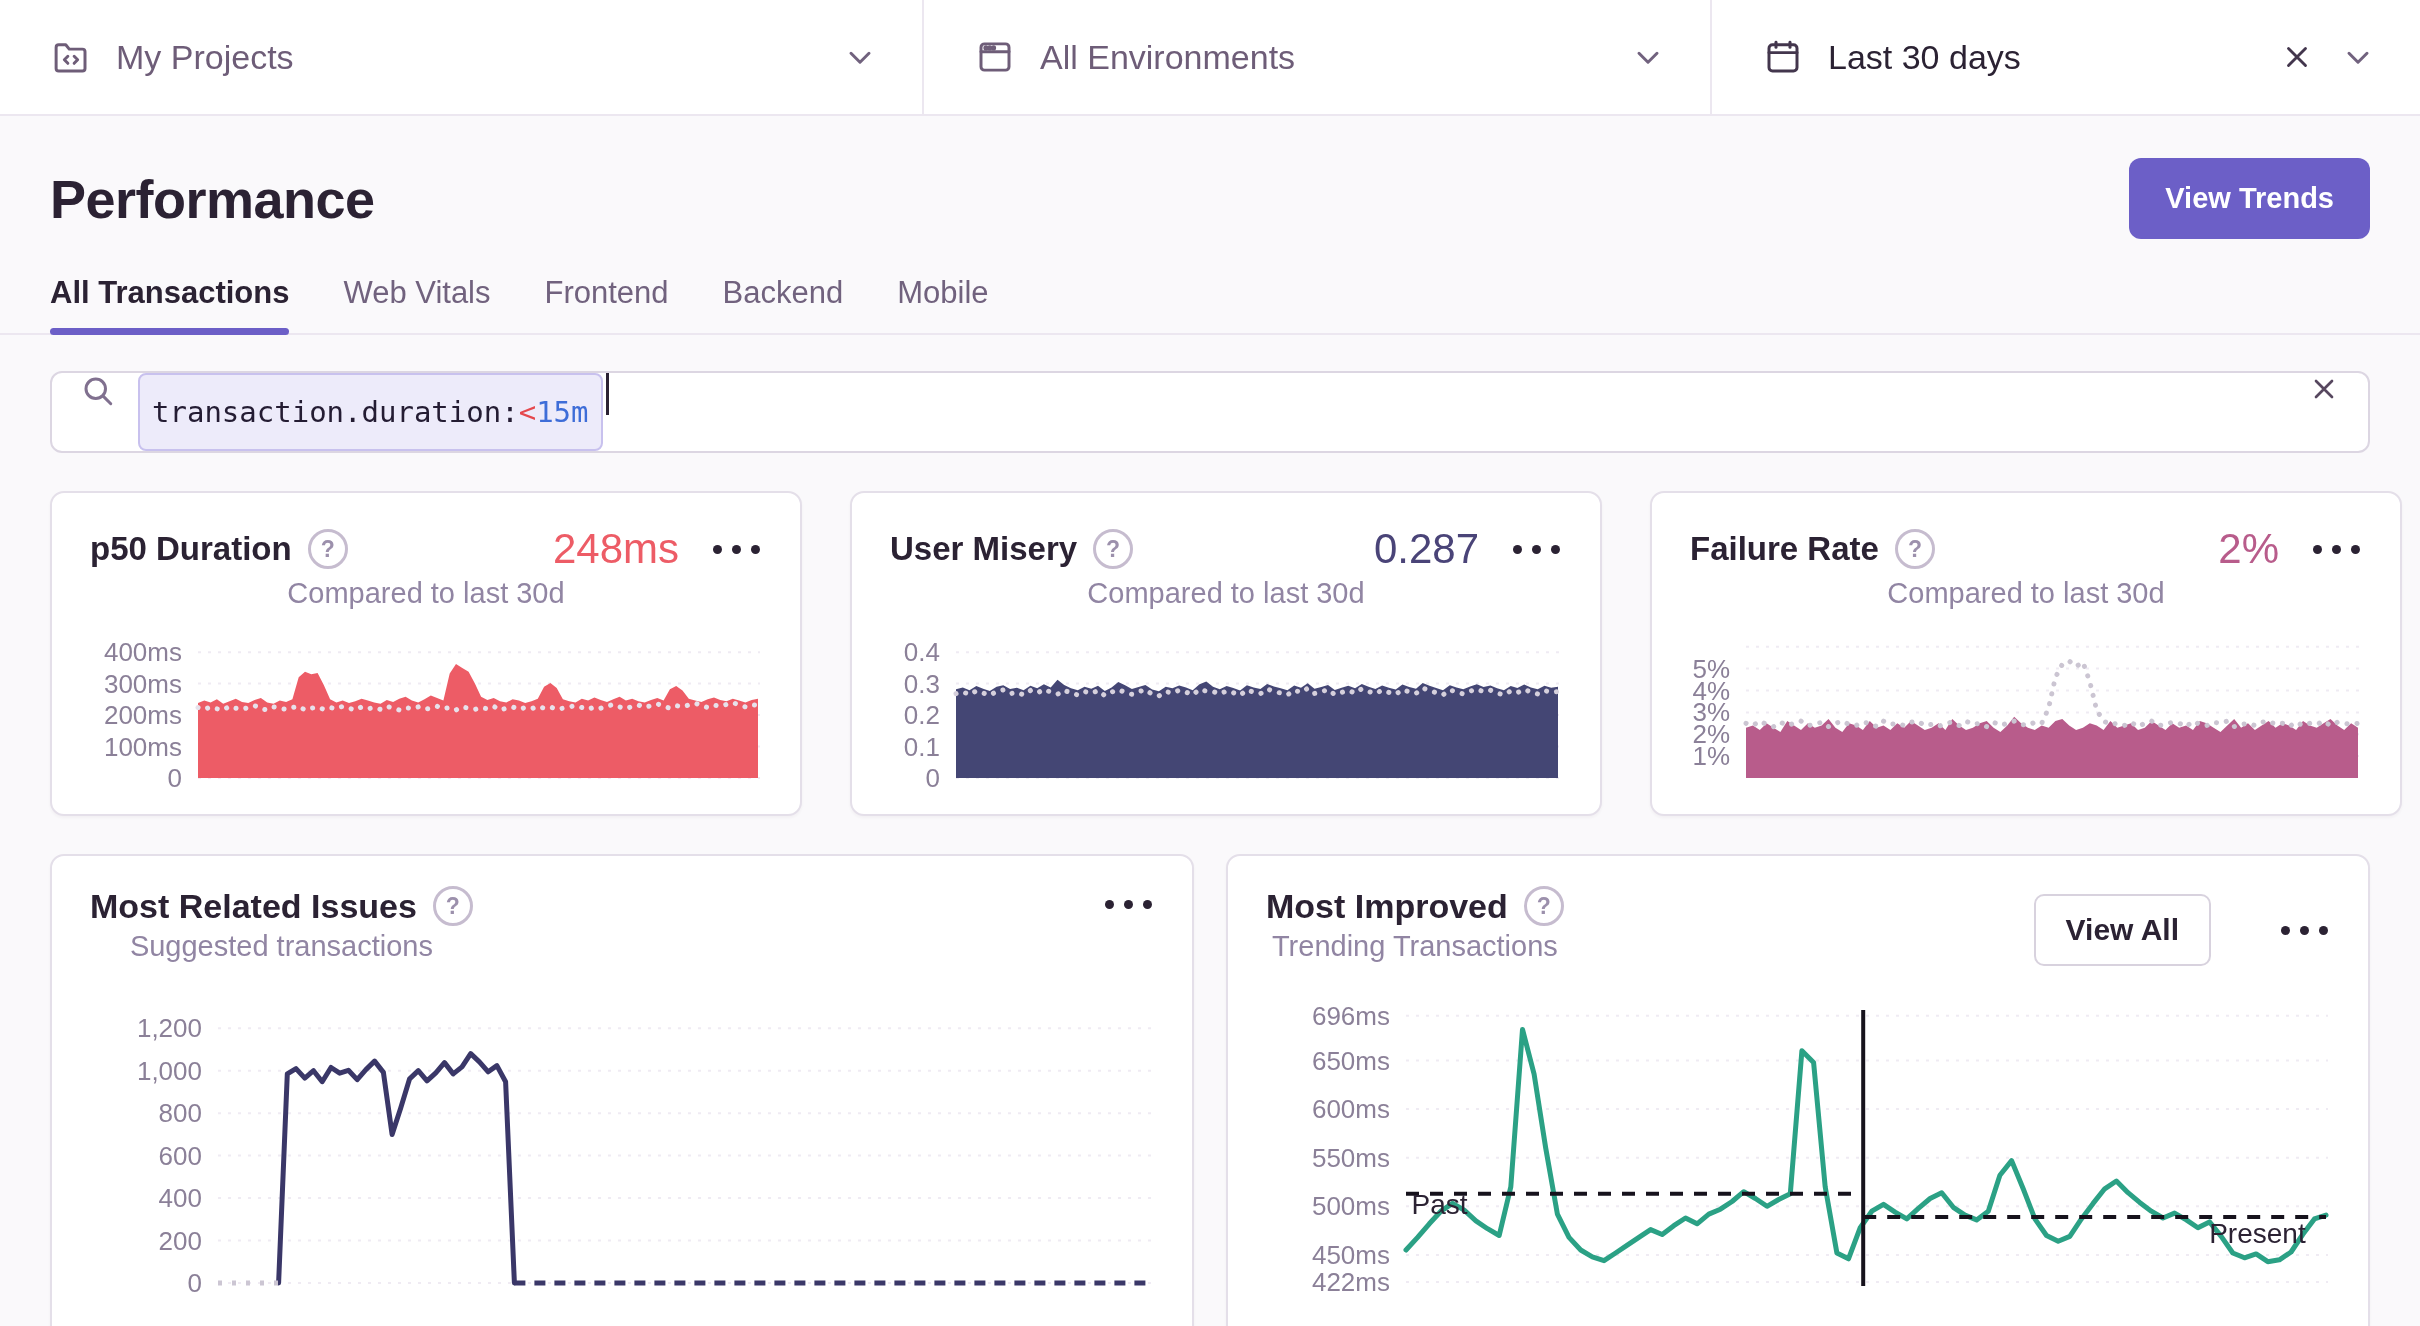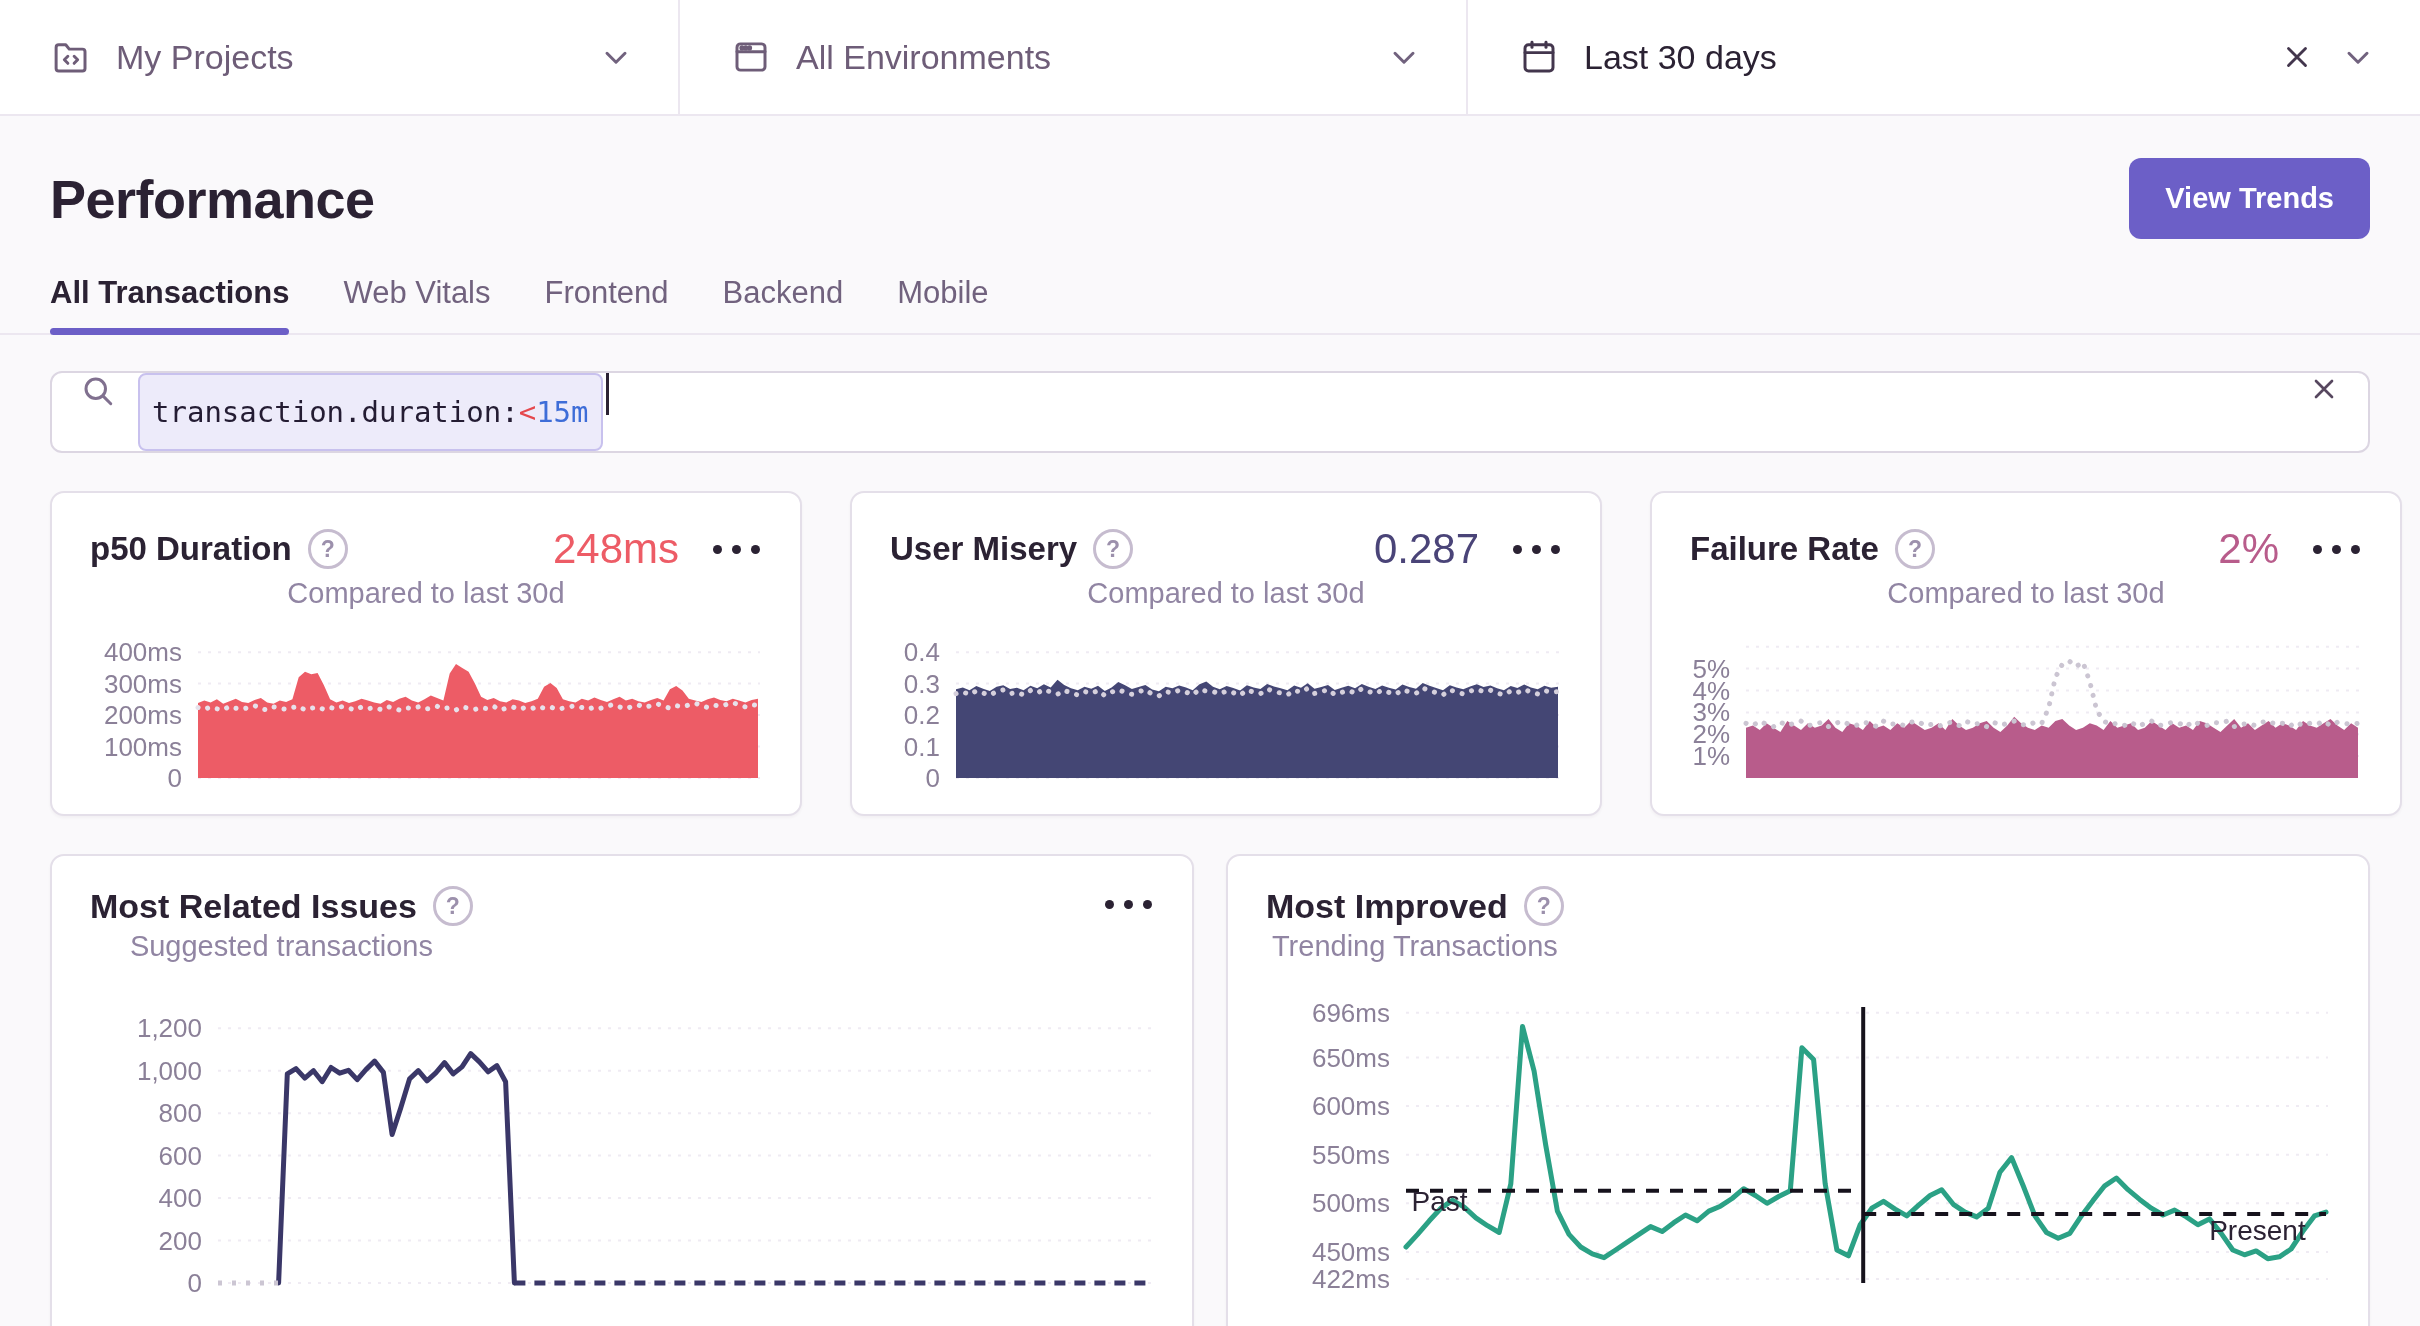--- a/index.html
+++ b/index.html
@@ -2,21 +2,21 @@
 <html><head>
 <meta charset="utf-8">
 <style>
   * { margin:0; padding:0; box-sizing:border-box; }
   html,body { width:2420px; height:1326px; overflow:hidden; background:#FAF9FB;
     font-family:"Liberation Sans", sans-serif; color:#2B2233; }
 
   
   .topbar { height:116px; background:#fff; border-bottom:2px solid #ECE7F0; display:flex; }
   .tb-section { display:flex; align-items:center; padding:0 44px 0 50px; }
-  .tb-s1 { width:680px; border-right:2px solid #ECE7F0; }
+  .tb-s1 { width:924px; border-right:2px solid #ECE7F0; }
   .tb-s2 { width:788px; border-right:2px solid #ECE7F0; }
   .tb-s3 { flex:1; }
   .tb-icon { width:42px; height:42px; color:#6E5D78; flex:none; }
   .tb-s3 .tb-icon { color:#43364D; }
   .tb-label { margin-left:24px; font-size:34px; color:#6E5D78; }
   .tb-label.dark { color:#2B2233; font-weight:400; }
   .spacer { flex:1; }
   .chev { width:36px; height:36px; color:#71627E; }
   .xbtn { width:34px; height:34px; color:#43364D; margin-right:26px; cursor:pointer; }
 
@@ -285,20 +285,28 @@
   </div>
 
   <div class="bottom-card">
     <div class="bottom-header">
       <div>
         <div class="card-title-row">
           <span class="card-title">Most Improved</span>
           <span class="help">?</span>
         </div>
         <div class="card-subtitle">Trending Transactions</div>
+      </div>
+      <div class="bh-right">
+        <button class="view-all">View All</button>
+        <span class="ellipsis-btn">
+            <span class="dot"></span>
+            <span class="dot"></span>
+            <span class="dot"></span>
+          </span>
       </div>
     </div>
     <svg class="bottom-chart" width="1064" height="300">
         <line x1="140" x2="1062" y1="13.8" y2="13.8" stroke="#EFEBF3" stroke-width="2" stroke-dasharray="3,7"></line>
         <text class="tick" x="124" y="22.8" text-anchor="end">696ms</text>
         <line x1="140" x2="1062" y1="58.5" y2="58.5" stroke="#EFEBF3" stroke-width="2" stroke-dasharray="3,7"></line>
         <text class="tick" x="124" y="67.5" text-anchor="end">650ms</text>
         <line x1="140" x2="1062" y1="107.1" y2="107.1" stroke="#EFEBF3" stroke-width="2" stroke-dasharray="3,7"></line>
         <text class="tick" x="124" y="116.1" text-anchor="end">600ms</text>
         <line x1="140" x2="1062" y1="155.7" y2="155.7" stroke="#EFEBF3" stroke-width="2" stroke-dasharray="3,7"></line>

